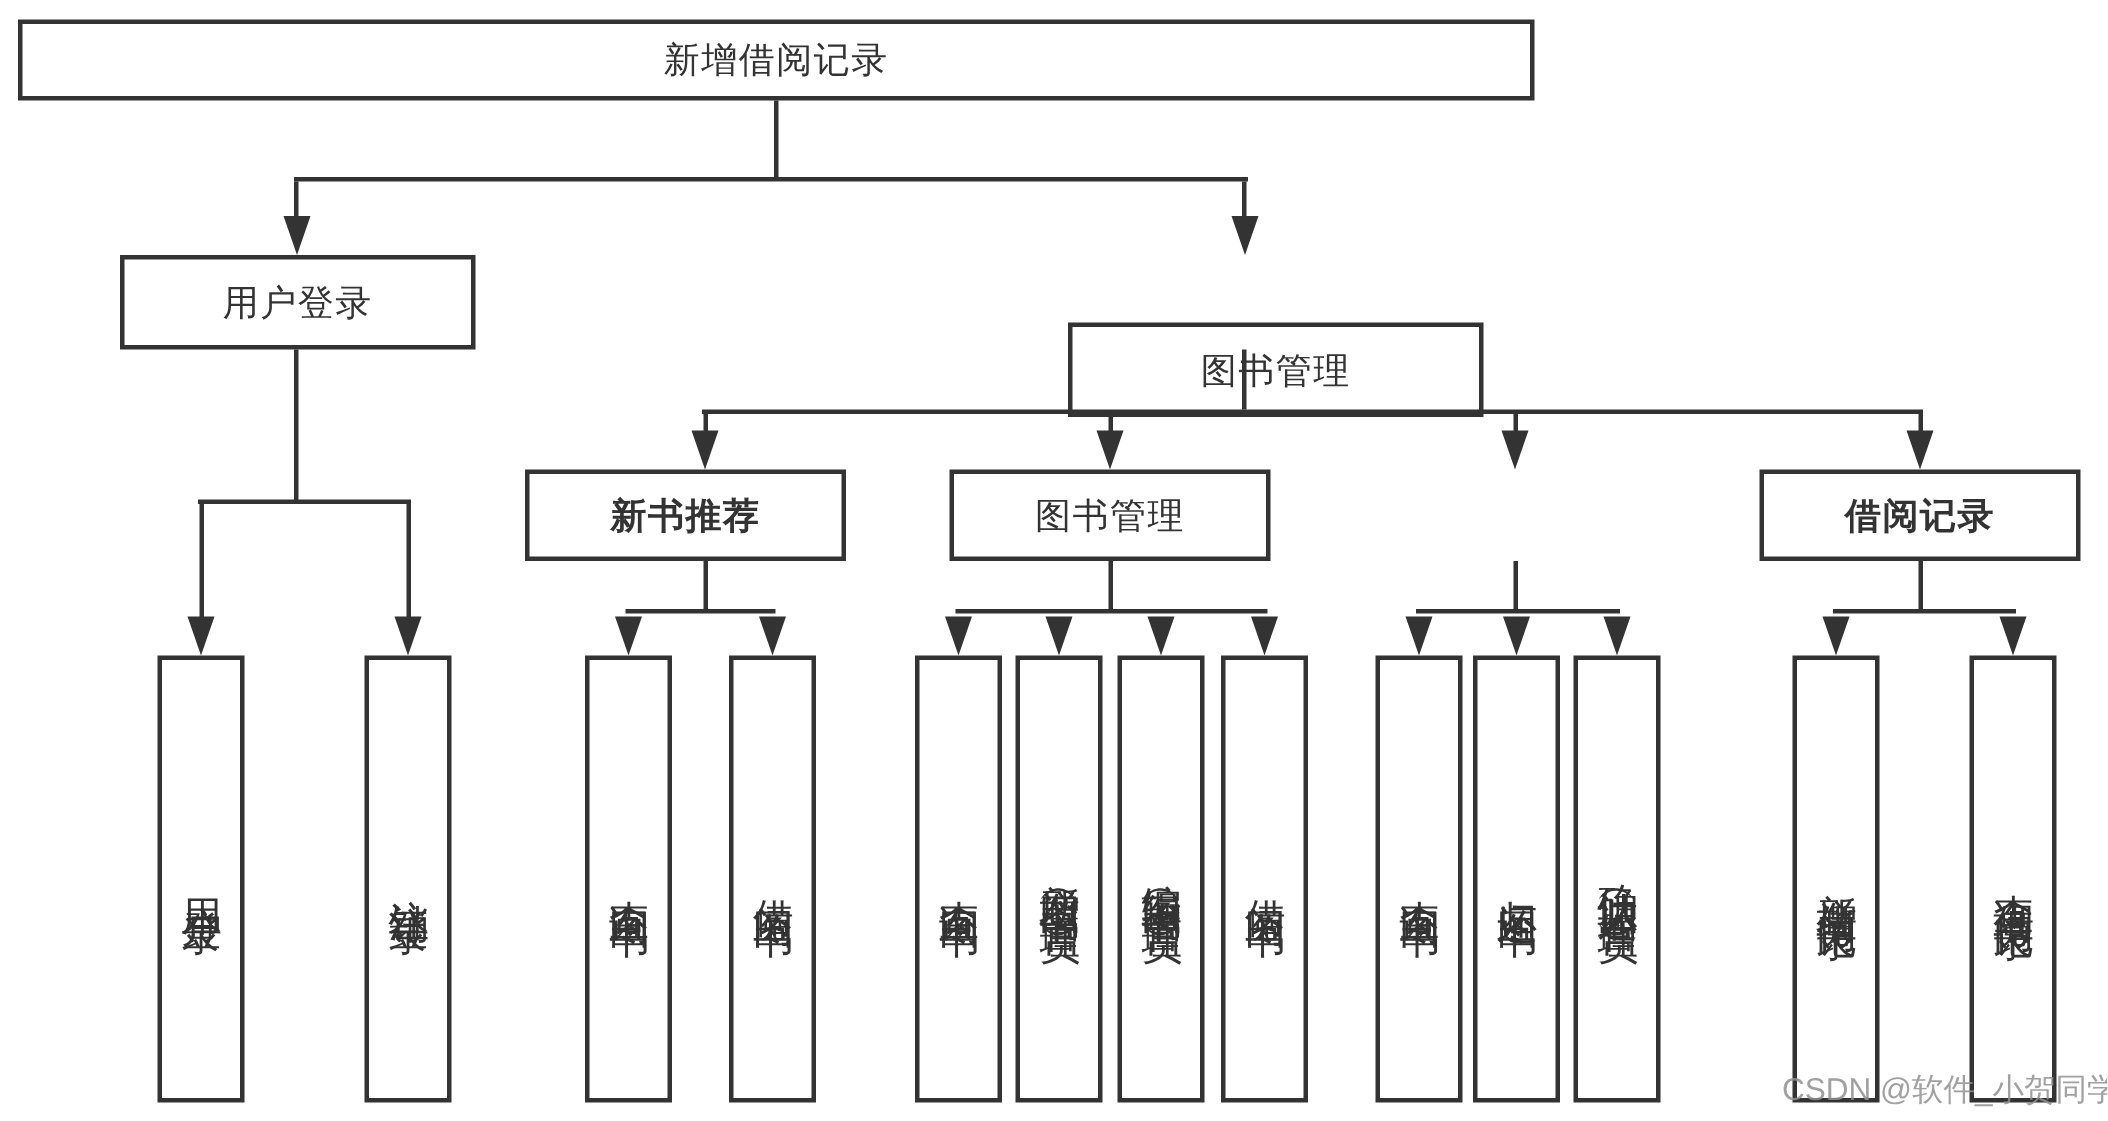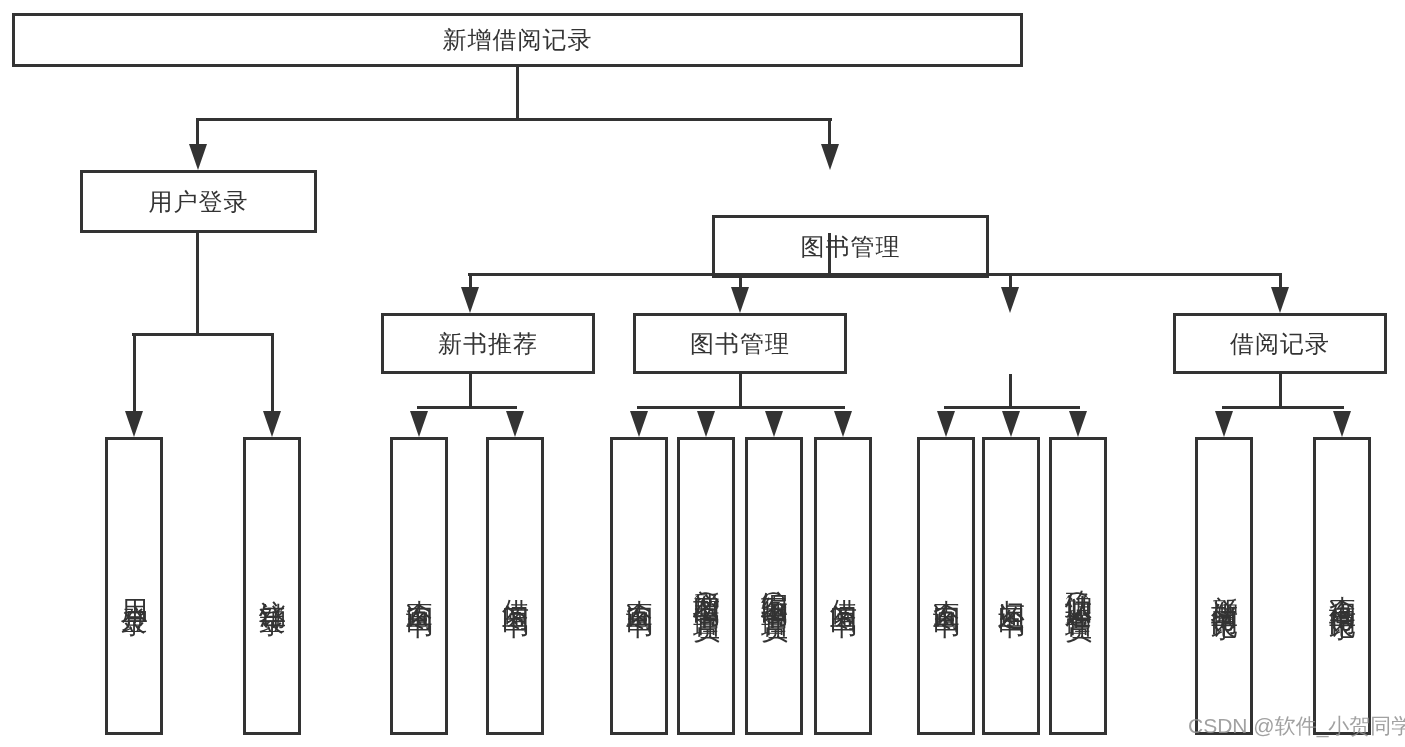--- a/index.html
+++ b/index.html
@@ -69,24 +69,24 @@
     font-size:21px;
     color:rgba(145,145,145,0.85);
     white-space:nowrap;
     z-index:5;
   }
   
   #root-box{left:12px;top:13px;width:1011px;height:54px;}
   #node-user-login{left:80px;top:170px;width:237px;height:63px;}
   #node-book-management{left:712px;top:170px;width:277px;height:63px;margin-top:45px;}
   .module{top:313px;width:214px;height:61px;}
-  #node-new-book-recommendation{left:381px;}
+  #node-new-book-recommendation{left:350px;font-weight:bold;}
   #node-book-borrowing{left:633px;}
   #node-current-borrowing{left:903px;}
-  #node-borrowing-records{left:1173px;}
+  #node-borrowing-records{left:1173px;font-weight:bold;}
   
   #leaf-0{left:105px;} #leaf-1{left:243px;}
   #leaf-2{left:390px;} #leaf-3{left:486px;}
   #leaf-4{left:610px;} #leaf-5{left:677px;} #leaf-6{left:745px;} #leaf-7{left:814px;}
   #leaf-8{left:917px;} #leaf-9{left:982px;} #leaf-10{left:1049px;}
   #leaf-11{left:1195px;} #leaf-12{left:1313px;}
 </style>
 </head>
 <body>
 

